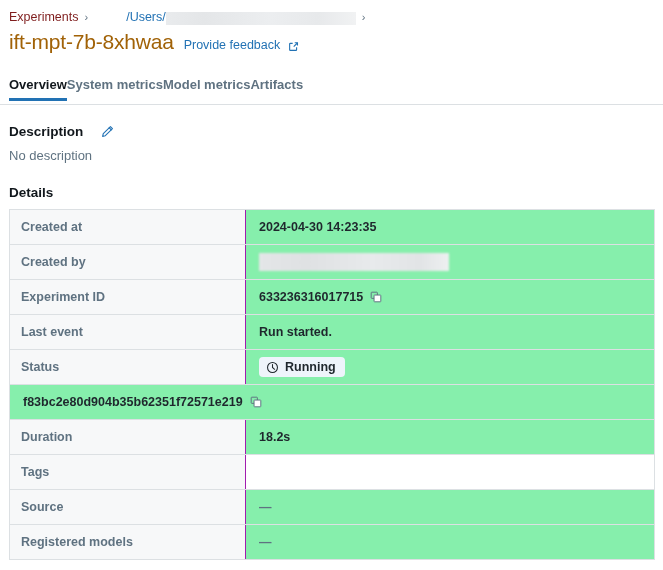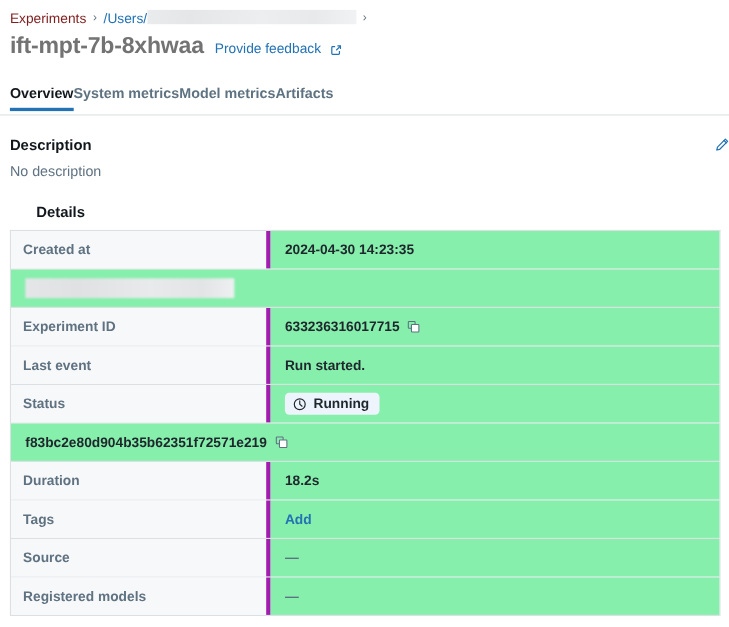--- a/index.html
+++ b/index.html
@@ -31,44 +31,45 @@
     cursor: pointer;
   }
   .crumb-sep {
     color: #5f7281;
     margin: 0 6px;
     font-size: 11px;
     transform: translateY(-0.5px);
   }
   .crumb-path {
     display: inline-flex;
-    align-items: flex-start;
+    align-items: flex-end;
     color: #2272b4;
+    margin-left: 32px;
   }
   .redact-inline {
     display: inline-block;
     width: 190px;
     height: 13px;
     margin: 0 0px;
     background: linear-gradient(90deg,#e9ebed 0%,#e4e6e8 20%,#eceef0 55%,#e7e9eb 80%,#f1f2f3 100%);
     filter: blur(0.6px);
     vertical-align: middle;
   }
 
   
   .title-row {
     display: flex;
     align-items: baseline;
     padding: 5px 0 0 9px;
   }
   .page-title {
     font-size: 21px;
-    font-weight: bold;
+    font-weight: normal;
     letter-spacing: -0.2px;
-    color: #737373;
+    color: #a16207;
   }
   .feedback-link {
     margin-left: 10px;
     font-size: 12.5px;
     color: #2272b4;
     text-decoration: none;
     cursor: pointer;
     display: inline-flex;
     align-items: center;
     gap: 8px;
@@ -110,41 +111,39 @@
     z-index: 2;
   }
 
   
   .section { padding-left: 9px; }
   .desc-head {
     display: flex;
     align-items: center;
     gap: 18px;
     margin-top: 19px;
-    justify-content: space-between;
   }
   .desc-title {
     font-size: 13.5px;
     font-weight: bold;
     color: #11171c;
   }
   .pencil-icon { width: 13px; height: 13px; cursor: pointer; display: block; }
   .desc-body {
     margin-top: 9px;
     font-size: 13px;
     color: #5f7281;
   }
 
   
   .details-title {
     margin-top: 22px;
     font-size: 13.5px;
     font-weight: bold;
     color: #11171c;
-    margin-left: 24px;
   }
   .details-table {
     margin-top: 9px;
     margin-right: 8px;
     border: 1px solid #dce0e3;
     border-bottom: none;
     width: 646px;
     box-sizing: border-box;
     background: #ffffff;
   }
@@ -152,21 +151,21 @@
     display: flex;
     border-bottom: 1px solid #dce0e3;
     min-height: 34px;
     align-items: stretch;
   }
   .dlabel {
     width: 236px;
     flex: 0 0 236px;
     box-sizing: border-box;
     background: #f7f8f9;
-    border-right: 4px solid #a21caf;
+    border-right: 1px solid #a21caf;
     font-size: 12.5px;
     font-weight: bold;
     color: #5f7281;
     display: flex;
     align-items: center;
     padding-left: 11px;
   }
   .dvalue {
     flex: 1 1 auto;
     box-sizing: border-box;
@@ -254,20 +253,21 @@
   <div class="details-title">Details</div>
 
   <div class="details-table">
 
     <div class="drow">
       <div class="dlabel">Created at</div>
       <div class="dvalue">2024-04-30 14:23:35</div>
     </div>
 
     <div class="drow">
+      <div class="dlabel">Created by</div>
       <div class="dvalue">
         <span class="redact-block"></span>
       </div>
     </div>
 
     <div class="drow">
       <div class="dlabel">Experiment ID</div>
       <div class="dvalue">
         <span>633236316017715</span>
         <span style="display:block;">
@@ -311,23 +311,20 @@
       </div>
     </div>
 
     <div class="drow">
       <div class="dlabel">Duration</div>
       <div class="dvalue">18.2s</div>
     </div>
 
     <div class="drow">
       <div class="dlabel">Tags</div>
-      <div class="dvalue">
-        <a class="link">Add</a>
-      </div>
     </div>
 
     <div class="drow">
       <div class="dlabel">Source</div>
       <div class="dvalue muted">—</div>
     </div>
 
     <div class="drow">
       <div class="dlabel">Registered models</div>
       <div class="dvalue muted">—</div>

